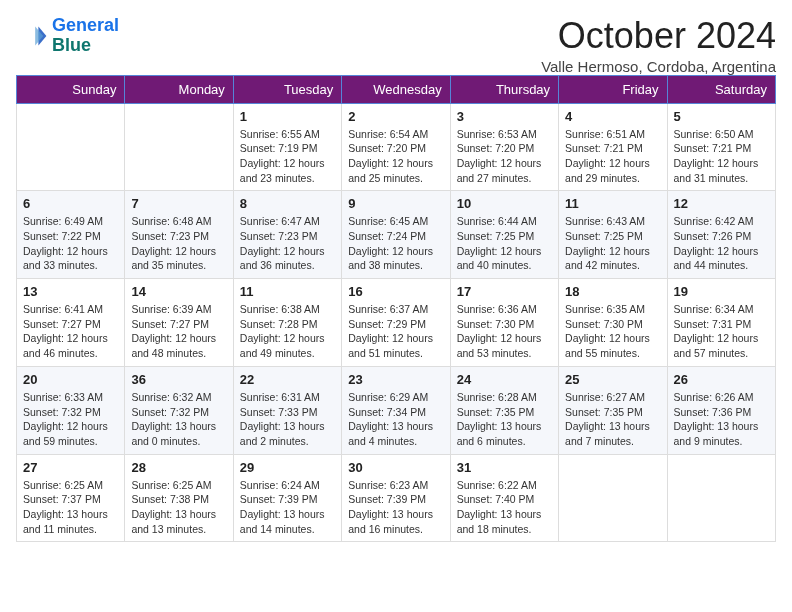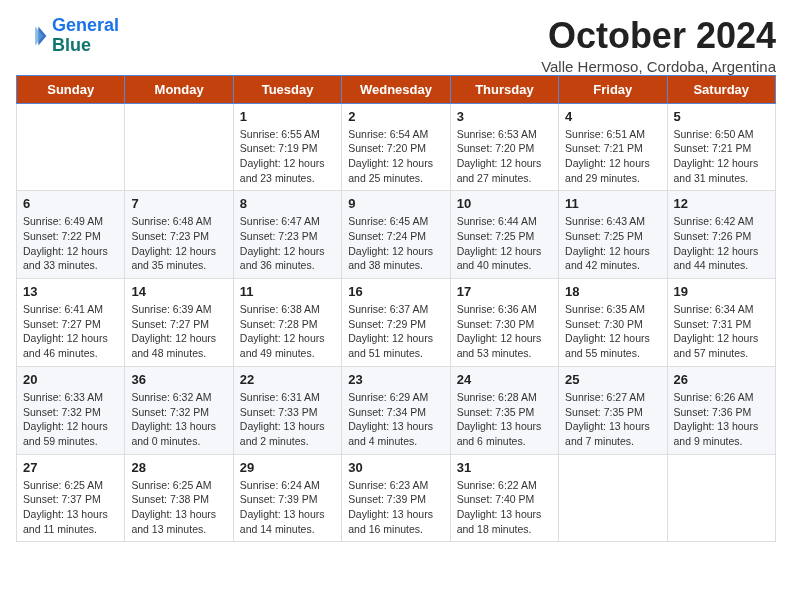--- a/index.html
+++ b/index.html
@@ -32,41 +32,41 @@
     }
     .logo-icon {
       width: 32px;
       height: 32px;
     }
     .title-block {
       text-align: right;
     }
     .month-title {
       font-size: 36px;
-      font-weight: 700;
+      font-weight: 400;
       color: #222;
       line-height: 1.1;
     }
     .location-title {
       font-size: 15px;
       color: #444;
       margin-top: 2px;
     }
     .calendar {
       width: 100%;
       border-collapse: collapse;
       font-size: 11px;
     }
     .calendar th {
-      background: #c2410c;
+      background: #701a75;
       color: #fff;
-      text-align: center;
+      text-align: right;
       padding: 6px 8px;
       font-size: 13px;
-      font-weight: 700;
+      font-weight: 400;
       border: 1px solid #5585d8;
     }
     .calendar td {
       vertical-align: top;
       border: 1px solid #ddd;
       padding: 5px 6px;
       width: 108px;
       min-height: 80px;
       background: #fff;
     }

